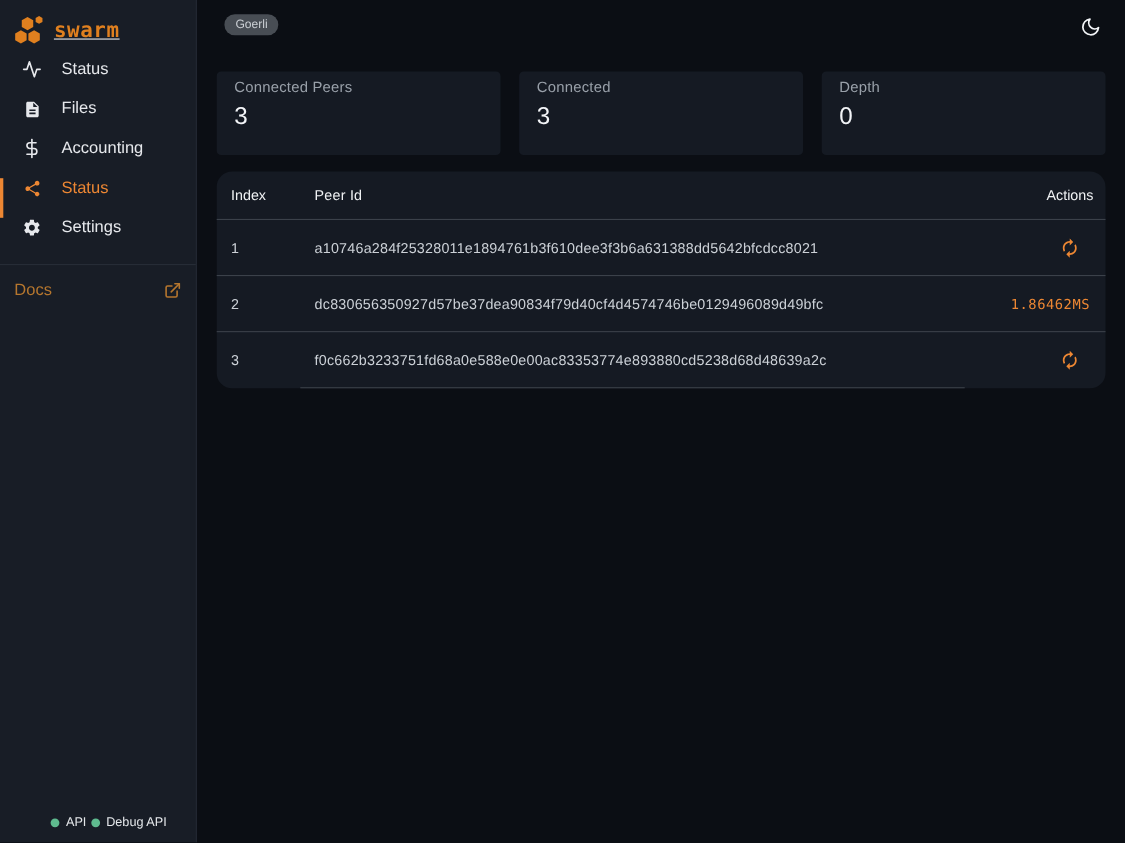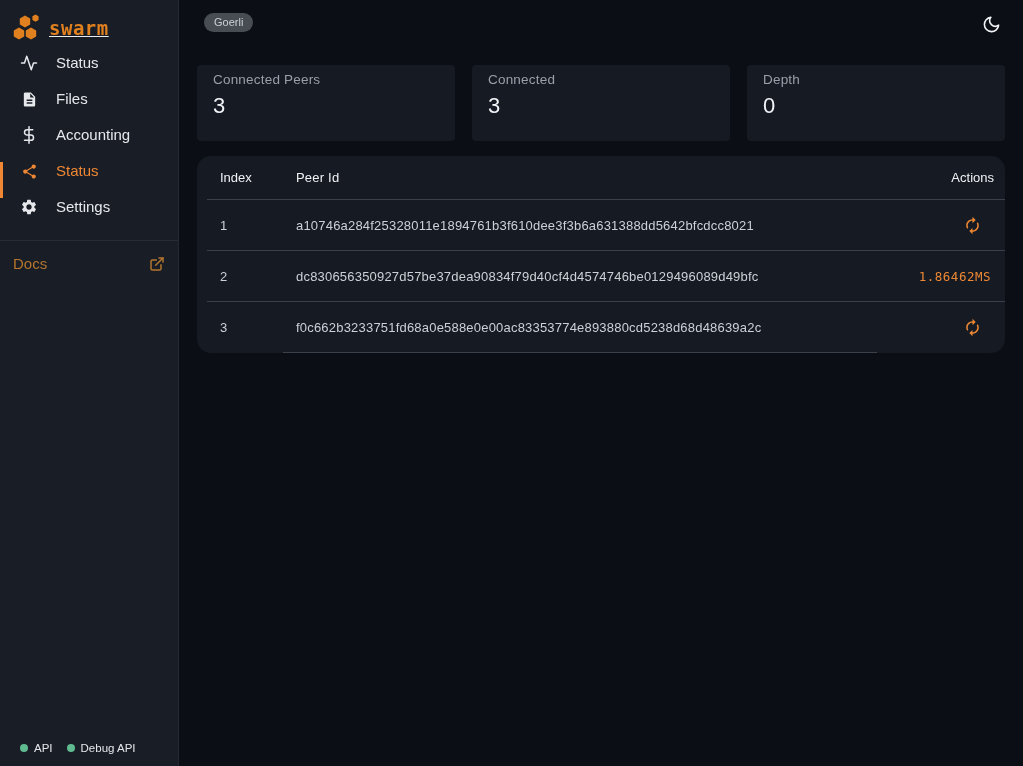--- a/index.html
+++ b/index.html
@@ -67,22 +67,23 @@
     justify-content: space-between;
     padding: 0 13px;
     cursor: pointer;
     color: #b5762e;
     font-size: 15px;
   }
   .api-status {
     margin-top: auto;
     display: flex;
     align-items: center;
-    gap: 14px;
+    gap: 4px;
     padding: 0 20px 12px 20px;
+    margin-left: 26px;
   }
   .api-chip { display: flex; align-items: center; gap: 6px; font-size: 11.5px; color: #e4e7ea; }
   .dot {
     width: 8px; height: 8px; border-radius: 50%;
     background: #5fbb8f;
     display: inline-block;
   }
 
   
   main { flex: 1; display: flex; flex-direction: column; padding: 0 18px; }
@@ -123,21 +124,20 @@
     padding: 7px 16px;
   }
   .stat-label { font-size: 13.5px; color: #99a0a9; letter-spacing: 0.2px; }
   .stat-value { font-size: 22px; color: #f2f4f7; margin-top: 6px; font-weight: 400; }
 
   
   .peers-table {
     margin-top: 15px;
     background: #151a23;
     border-radius: 14px;
-    padding-left: 10px;
   }
   .trow { display: flex; align-items: stretch; border-bottom: 1px solid #3b414a; }
   .trow.body-row { height: 51px; }
   .trow.head-row { height: 44px; }
   .trow:last-child { border-bottom: none; }
   .trow:last-child .cell-peer { border-bottom: 1px solid #3b414a; }
   .cell { display: flex; align-items: center; font-size: 13px; color: #ccd1d7; }
   .cell-index { width: 76px; padding-left: 13px; }
   .cell-peer { flex: 1; padding-left: 13px; letter-spacing: 0.2px; }
   .cell-actions { width: 128px; justify-content: flex-end; padding-right: 14px; }

